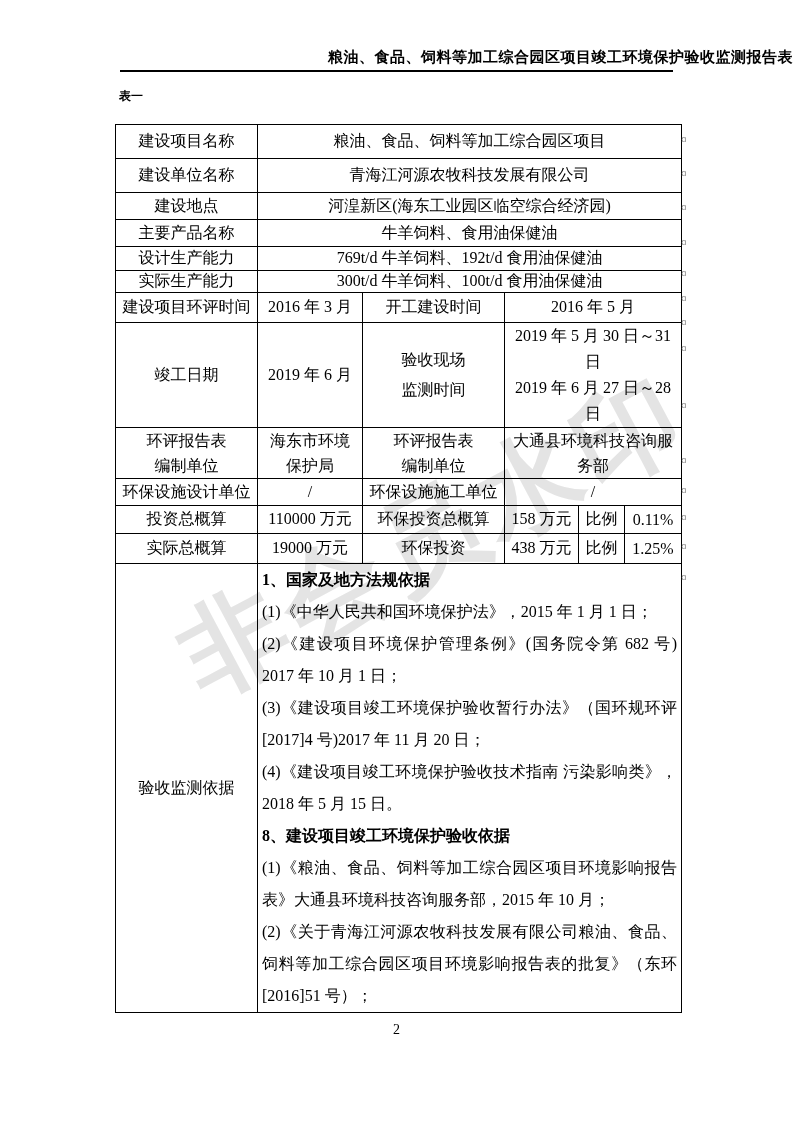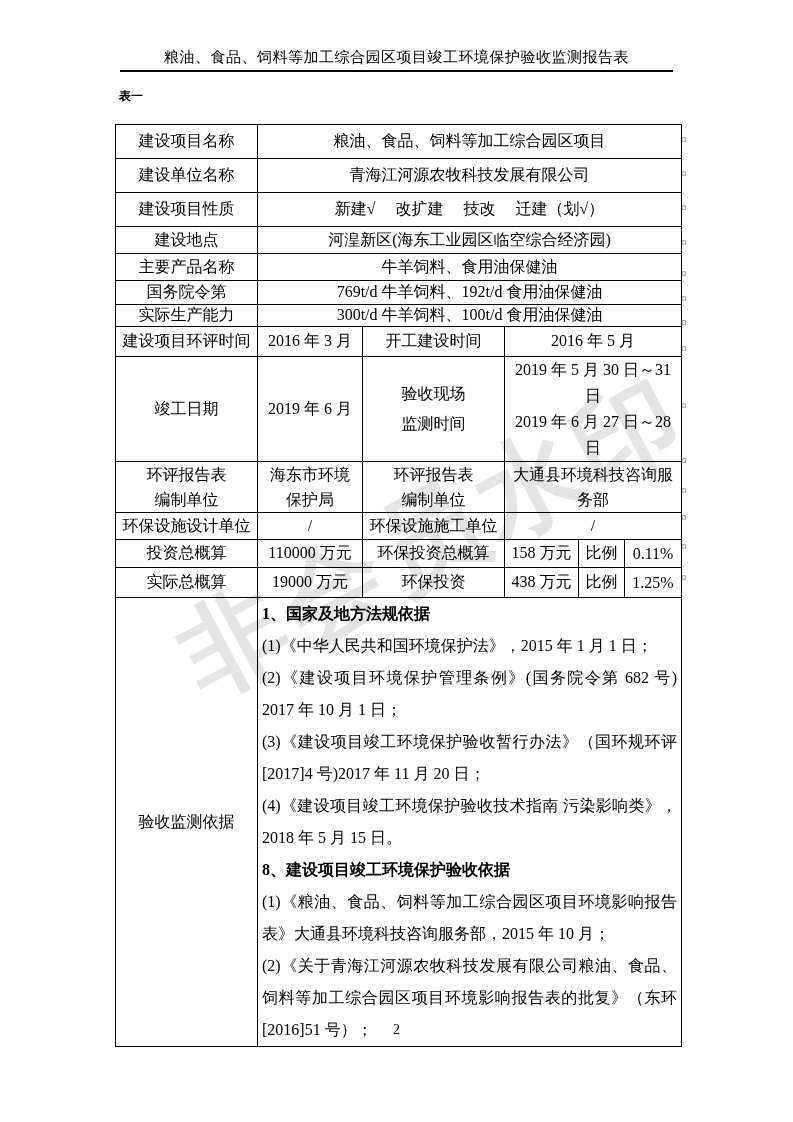--- a/index.html
+++ b/index.html
@@ -20,21 +20,21 @@
     font-weight:bold;
     letter-spacing:7px;
     color:#e4e4e4;
     white-space:nowrap;
     transform:rotate(-28deg);
     transform-origin:0 0;
     user-select:none;
   }
   .doc-header{
     position:absolute;left:0;top:48px;width:100%;
-    text-align:center;font-size:15px;font-weight:normal;
+    text-align:right;font-size:15px;font-weight:bold;
     z-index:1;letter-spacing:0.5px;
   }
   .header-rule{
     position:absolute;left:120px;top:70px;width:553px;height:2px;
     background:#000;z-index:1;
   }
   .table-caption{
     position:absolute;left:119px;top:88px;
     font-size:12px;font-weight:bold;z-index:1;
   }
@@ -94,34 +94,30 @@
     </colgroup>
     <tbody>
       <tr style="height:34px">
         <td>建设项目名称</td>
         <td colspan="5">粮油、食品、饲料等加工综合园区项目</td>
       </tr>
       <tr style="height:34px">
         <td>建设单位名称</td>
         <td colspan="5">青海江河源农牧科技发展有限公司</td>
       </tr>
-      <tr style="height:34px">
-        <td>建设项目性质</td>
-        <td colspan="5">新建√　 改扩建　 技改　 迁建（划√）</td>
-      </tr>
       <tr style="height:27px">
         <td>建设地点</td>
         <td colspan="5" class="lft">河湟新区(海东工业园区临空综合经济园)</td>
       </tr>
       <tr style="height:27px">
         <td>主要产品名称</td>
         <td colspan="5">牛羊饲料、食用油保健油</td>
       </tr>
       <tr style="height:24px">
-        <td>国务院令第</td>
+        <td>设计生产能力</td>
         <td colspan="5">769t/d 牛羊饲料、192t/d 食用油保健油</td>
       </tr>
       <tr style="height:21px">
         <td>实际生产能力</td>
         <td colspan="5">300t/d 牛羊饲料、100t/d 食用油保健油</td>
       </tr>
       <tr style="height:30px">
         <td>建设项目环评时间</td>
         <td>2016 年 3 月</td>
         <td>开工建设时间</td>

